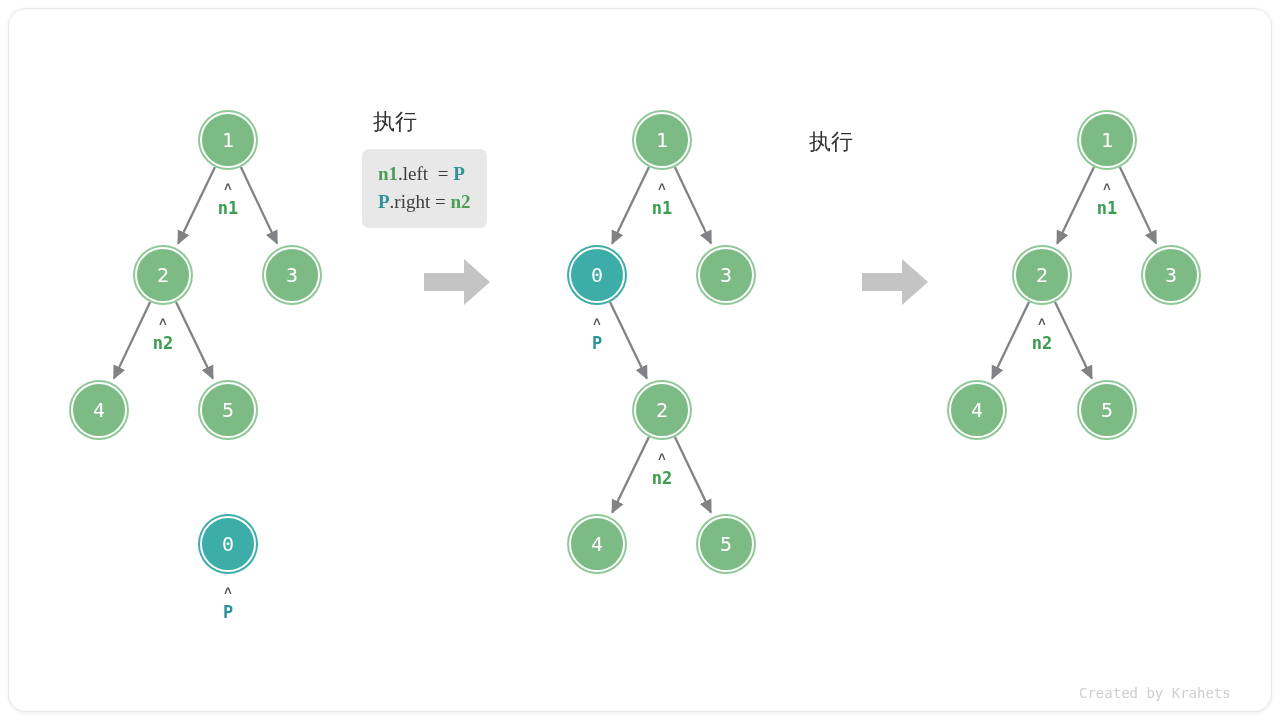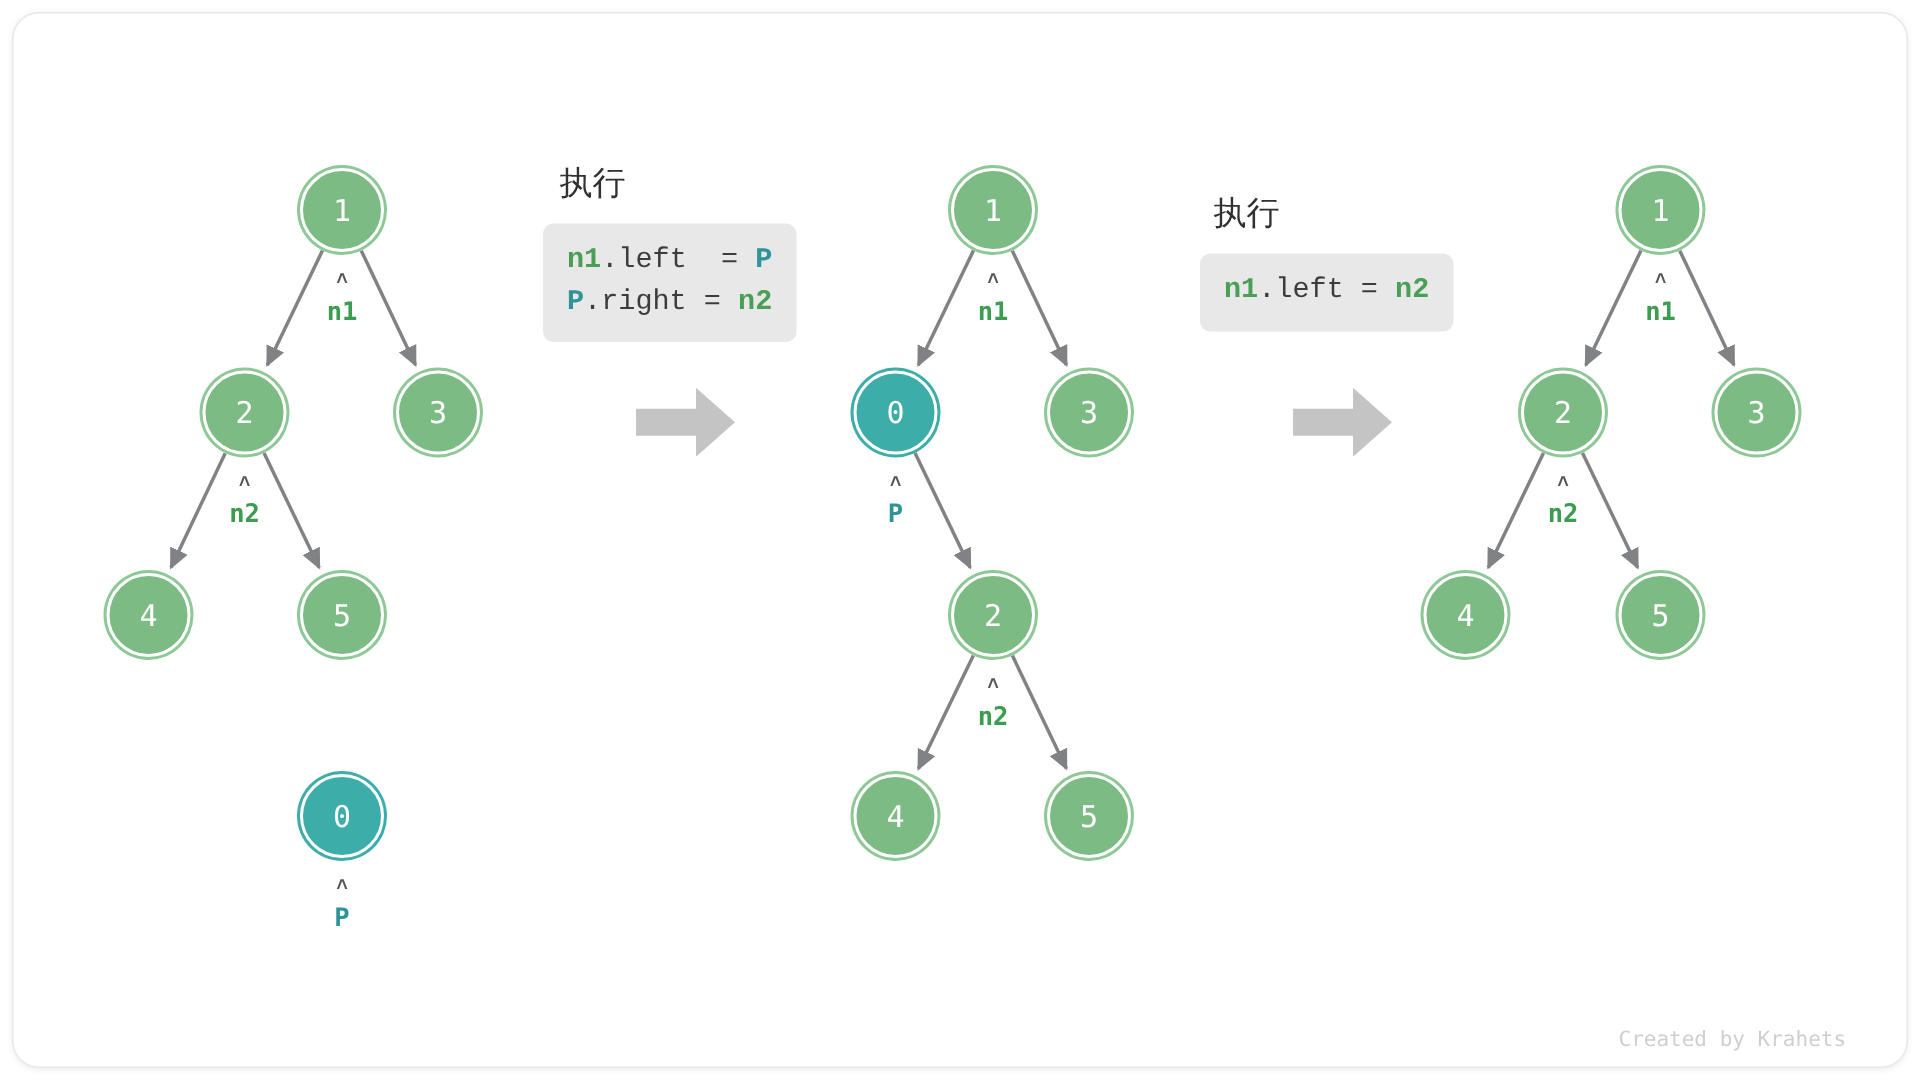--- a/index.html
+++ b/index.html
@@ -75,26 +75,25 @@
     font-family:"DejaVu Sans","Liberation Sans",sans-serif;
     font-size:22px;
     color:#2f3132;
     white-space:nowrap;
   }
   .code-box{
     position:absolute;
     background:#e8e8e8;
     border-radius:7px;
     padding:11px 16px 13px 16px;
-    font-family:Liberation Mono, monospace;
+    font-family:Liberation Serif, serif;
     font-size:19px;
     line-height:1.45;
     color:#3a3c3e;
     white-space:pre;
-    text-align:center;
   }
   .code-box .v-green{color:#4a9e55;font-weight:bold;}
   .code-box .v-teal{color:#2e9499;font-weight:bold;}
 
   .big-arrow{position:absolute;transform:translate(-50%,-50%);}
   .credit{
     position:absolute;
     font-family:"DejaVu Sans Mono","Liberation Mono",monospace;
     font-size:14px;
     color:#cfcfcf;
@@ -215,21 +214,20 @@
         <span class="caret">˄</span>
         <span class="plabel">n2</span>
       </div>
     </div>
 
   <div class="step-title" style="left:364px;top:98px;">执行</div>
   <div class="step-title" style="left:800px;top:118px;">执行</div>
 
   <div class="code-box" id="code-box-1" style="left:353px;top:140px;"><span class="v-green">n1</span><span>.left  = </span><span class="v-teal">P</span>
 <span class="v-teal">P</span><span>.right = </span><span class="v-green">n2</span></div>
-  <div class="code-box" id="code-box-2" style="left:791px;top:160px;"><span class="v-green">n1</span><span>.left = </span><span class="v-green">n2</span></div>
 
   <div class="big-arrow" style="left:448px;top:275px;">
     <svg width="66" height="46" viewBox="0 0 66 46" xmlns="http://www.w3.org/2000/svg">
       <path d="M0,14 L40,14 L40,0 L66,23 L40,46 L40,32 L0,32 Z" fill="#c4c4c4"></path>
     </svg>
   </div>
   <div class="big-arrow" style="left:886px;top:275px;">
     <svg width="66" height="46" viewBox="0 0 66 46" xmlns="http://www.w3.org/2000/svg">
       <path d="M0,14 L40,14 L40,0 L66,23 L40,46 L40,32 L0,32 Z" fill="#c4c4c4"></path>
     </svg>

